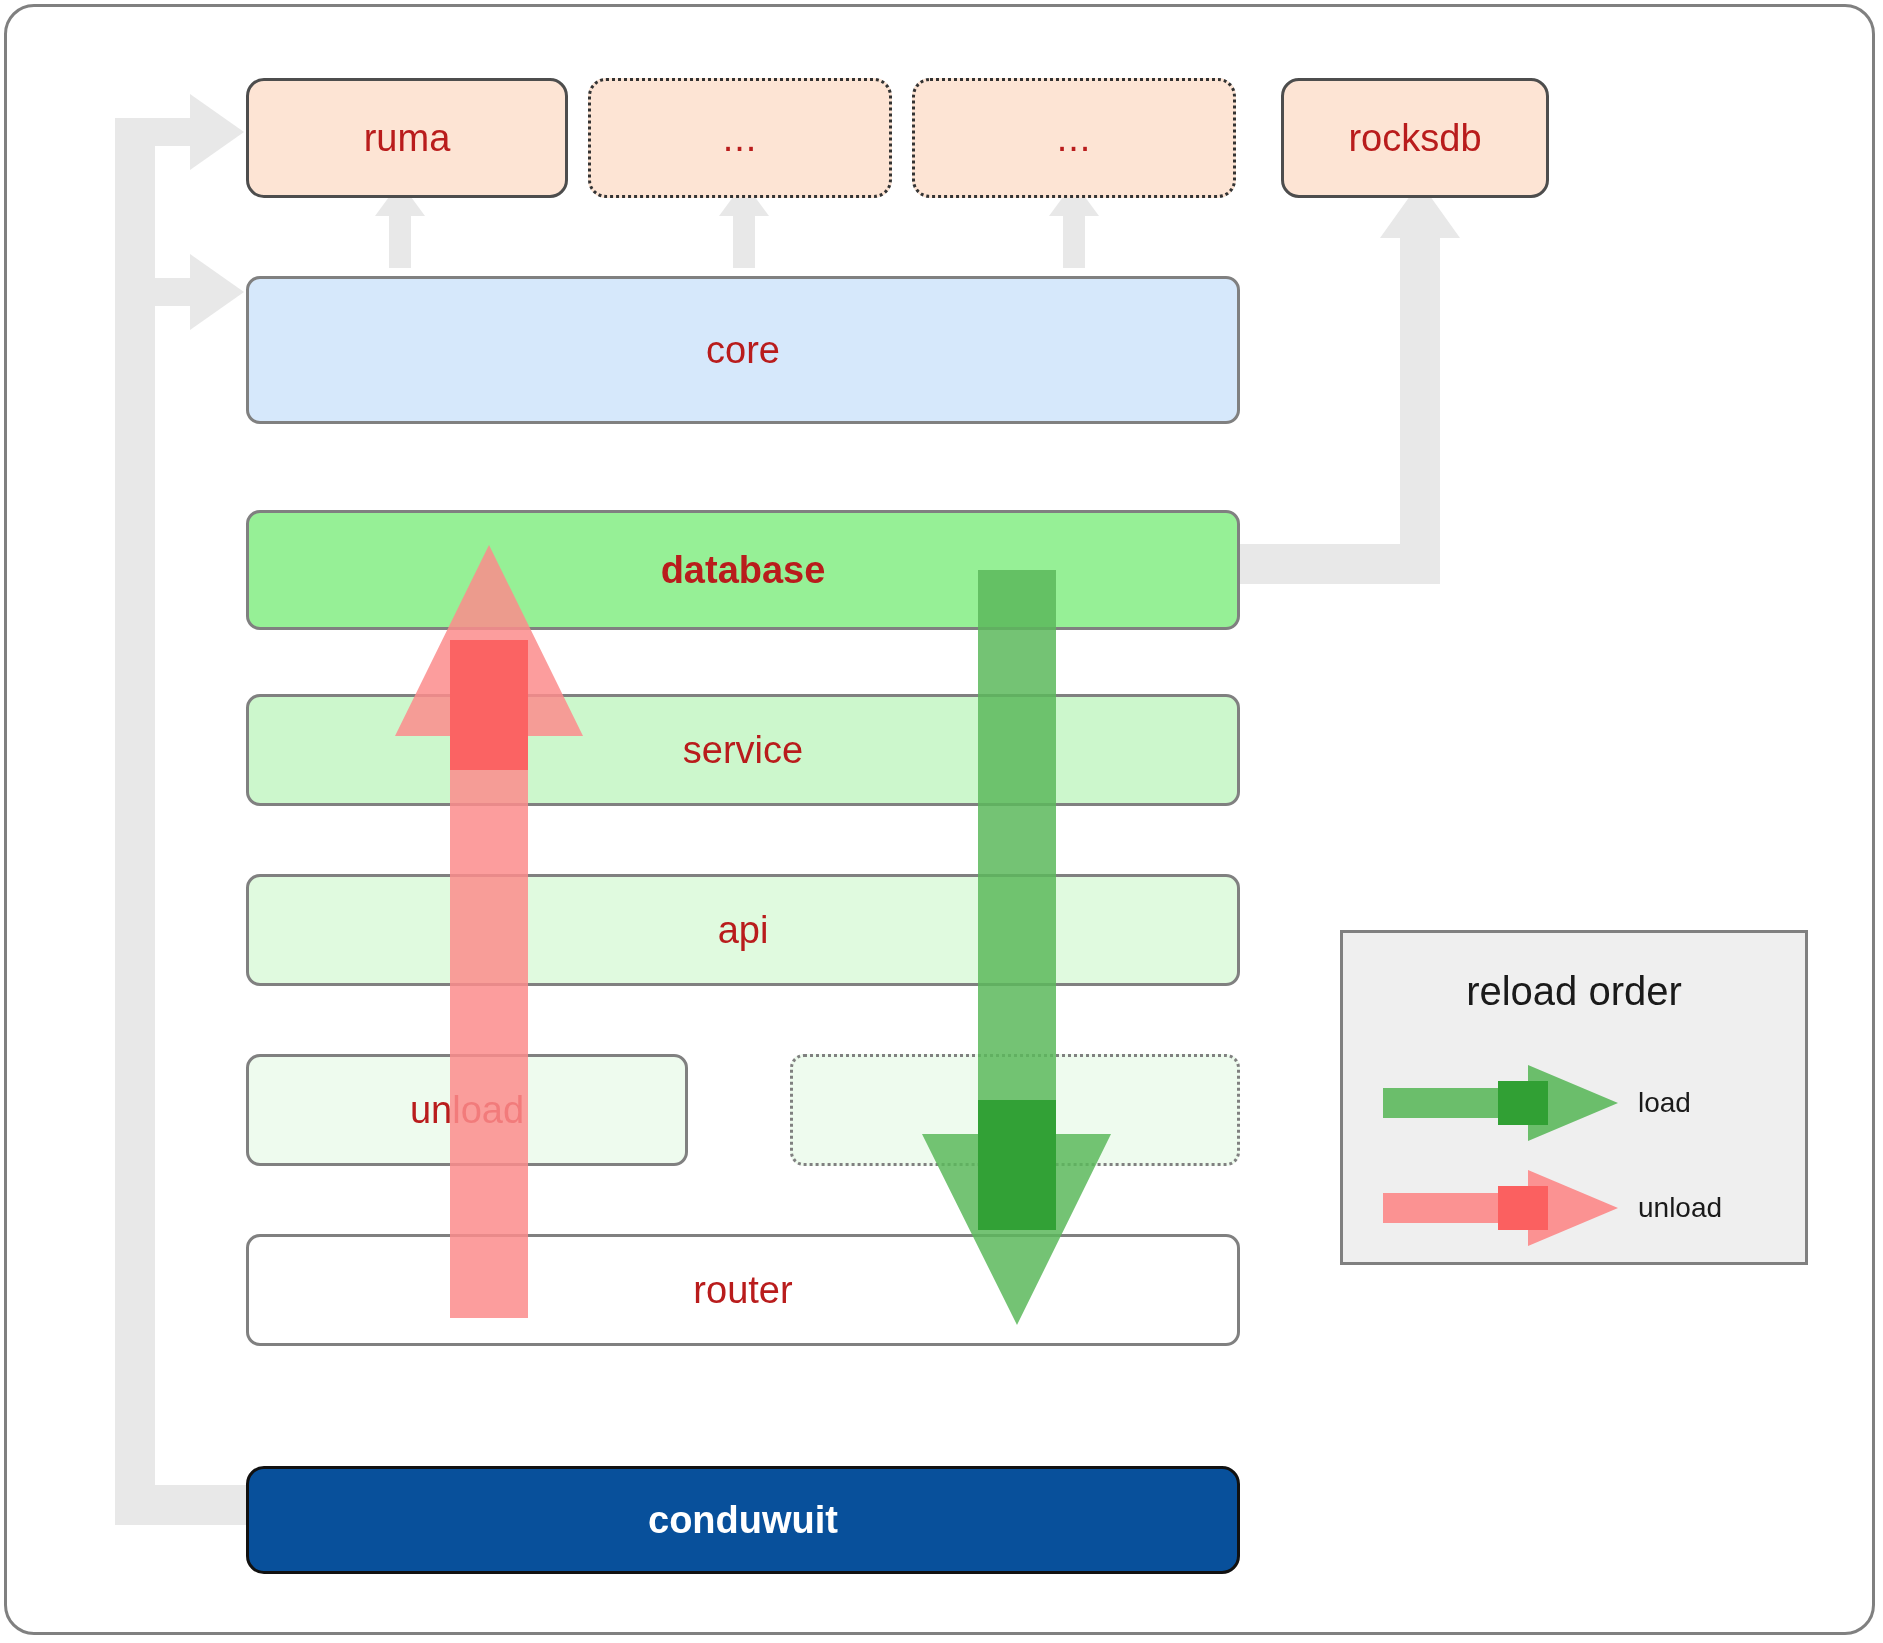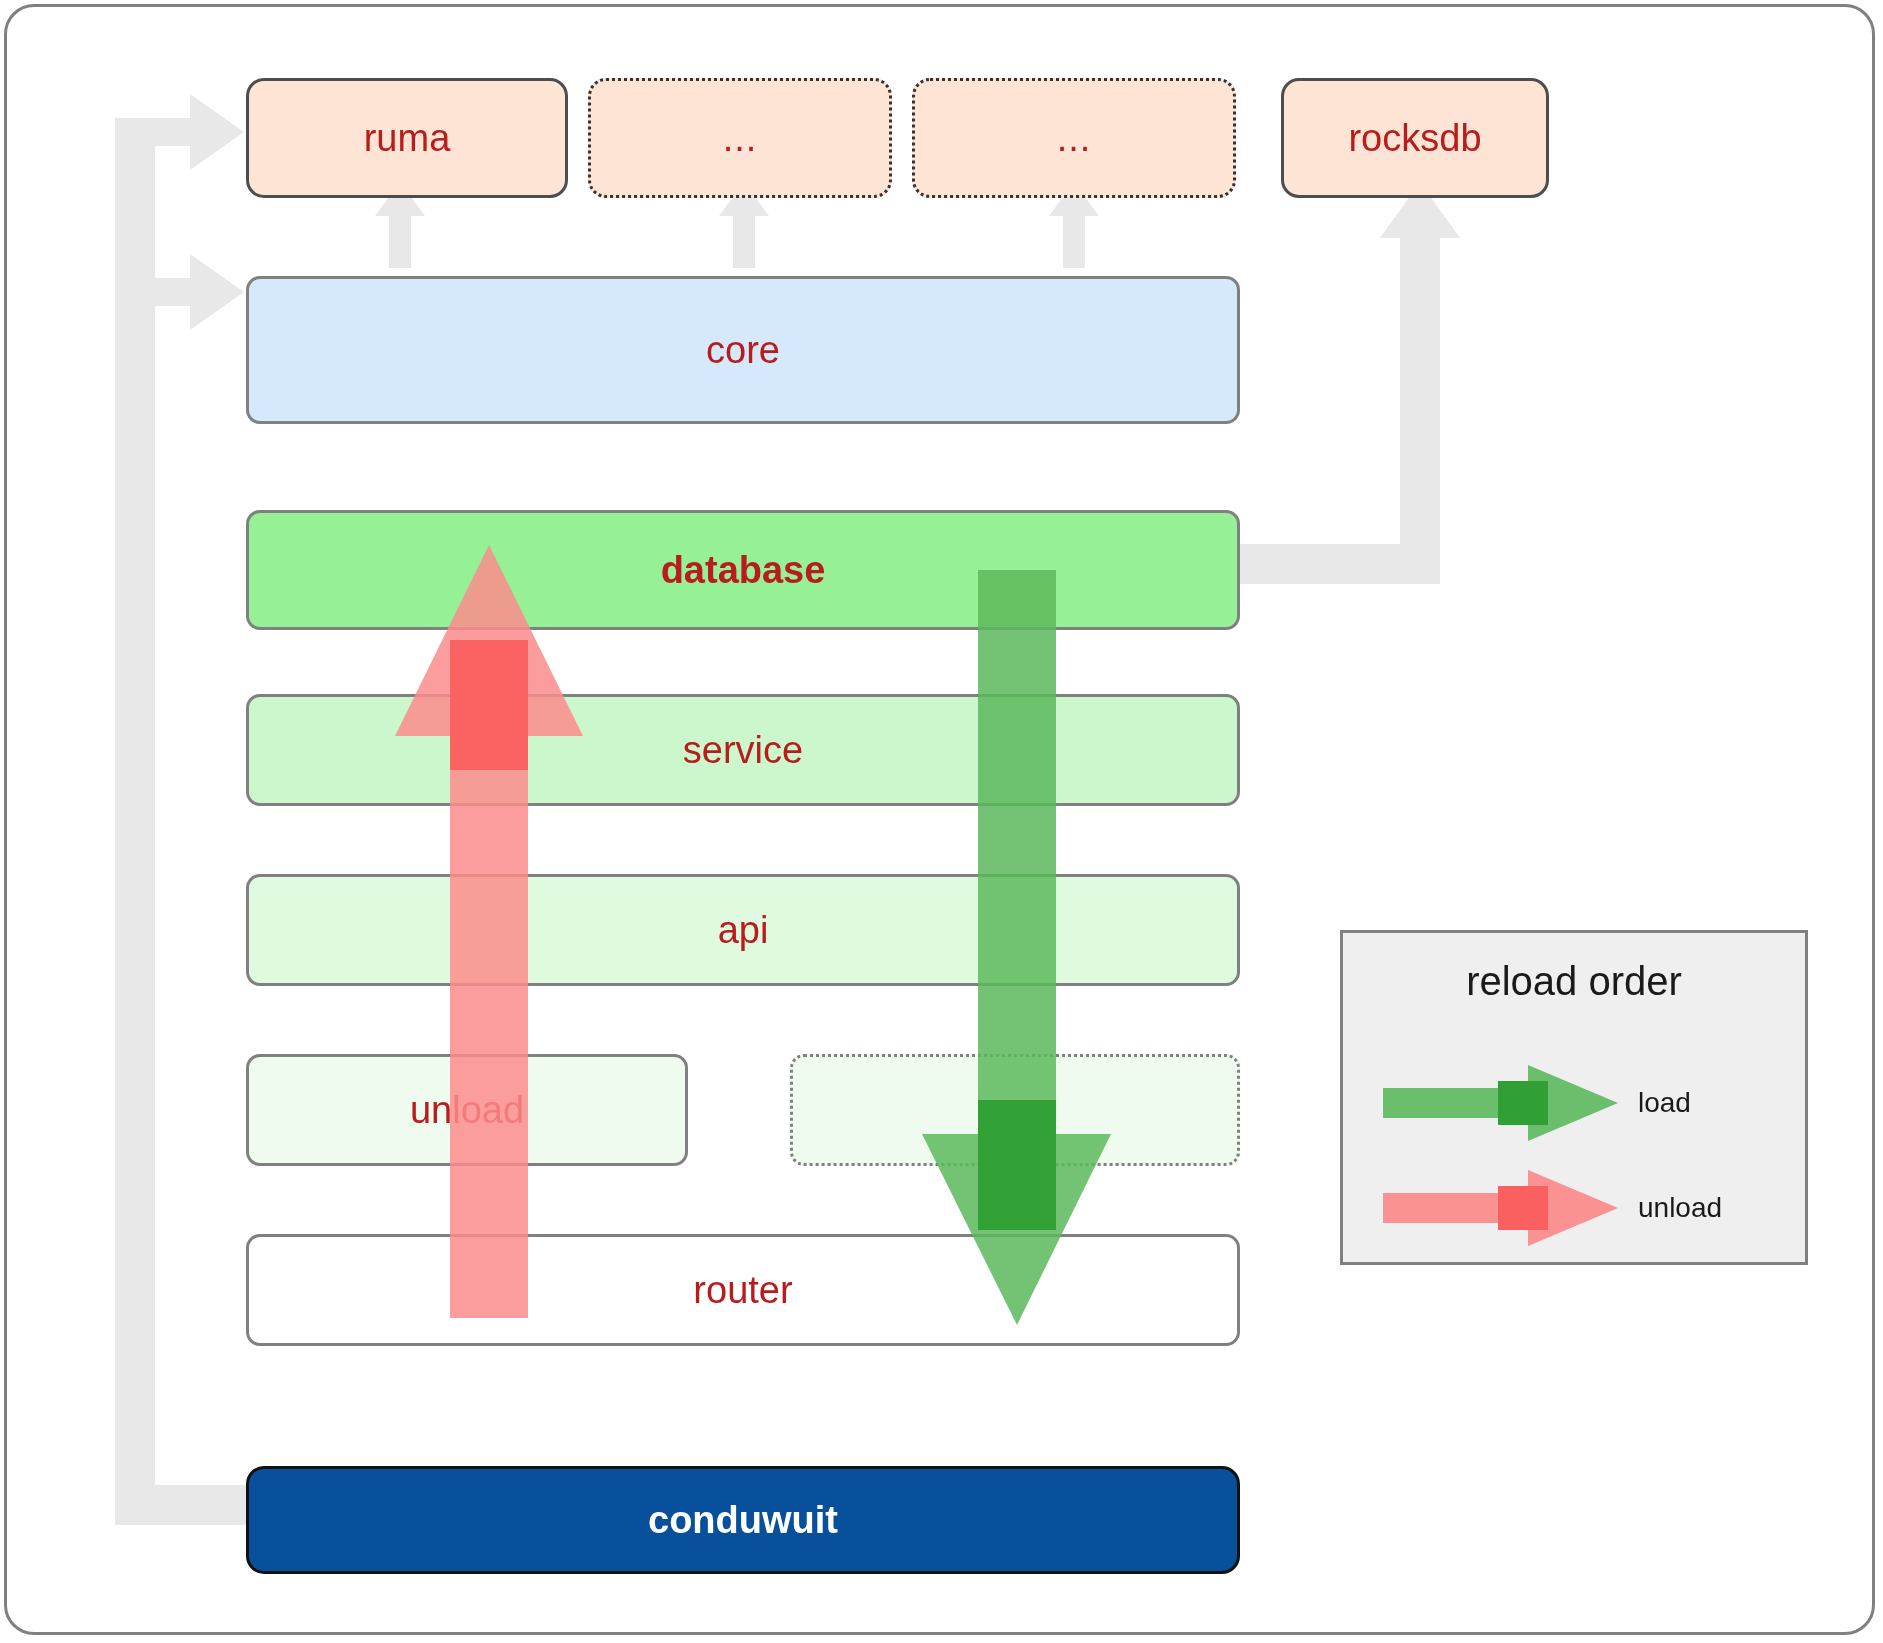--- a/index.html
+++ b/index.html
@@ -74,21 +74,21 @@
   #legend {
     position: absolute;
     left: 1340px; top: 930px;
     width: 468px; height: 335px;
     background: #efefef;
     border: 3px solid #808080;
     box-sizing: border-box;
     z-index: 6;
   }
   #legend-title {
-    position: absolute; left: 0; top: 26px; width: 100%;
+    position: absolute; left: 0; top: 36px; width: 100%;
     text-align: center; font-size: 40px; color: #1a1a1a;
   }
   .legend-row { position: absolute; left: 40px; width: 400px; height: 80px; }
   #legend-row-load   { top: 130px; }
   #legend-row-unload { top: 235px; }
   .legend-label {
     position: absolute; left: 255px; top: 50%;
     transform: translateY(-50%);
     font-size: 28px; color: #1a1a1a; white-space: nowrap;
   }

